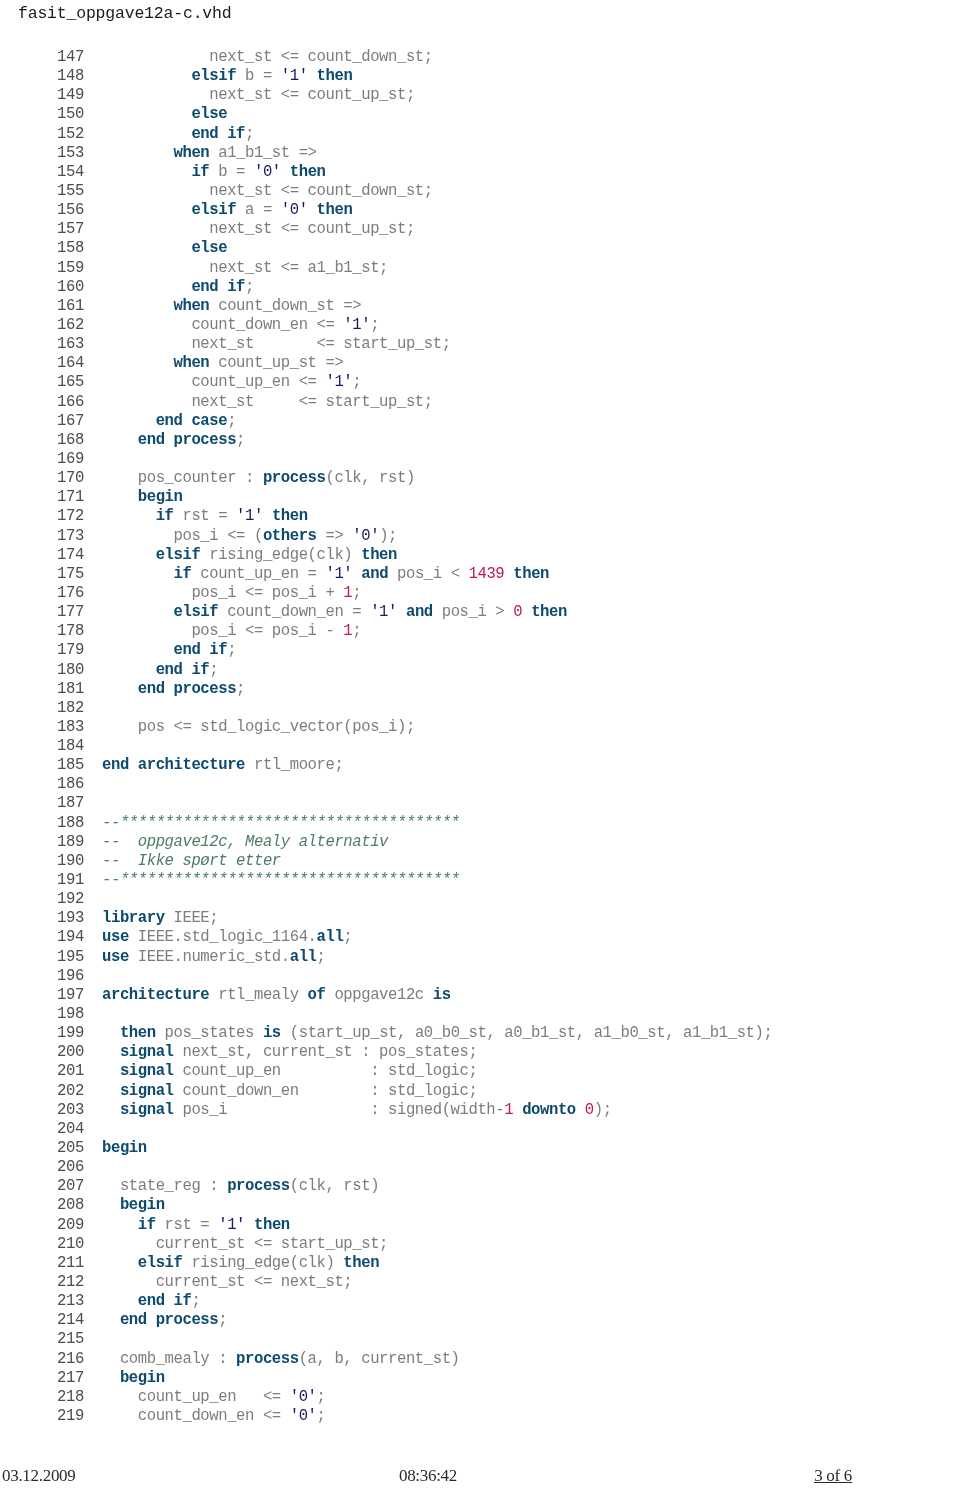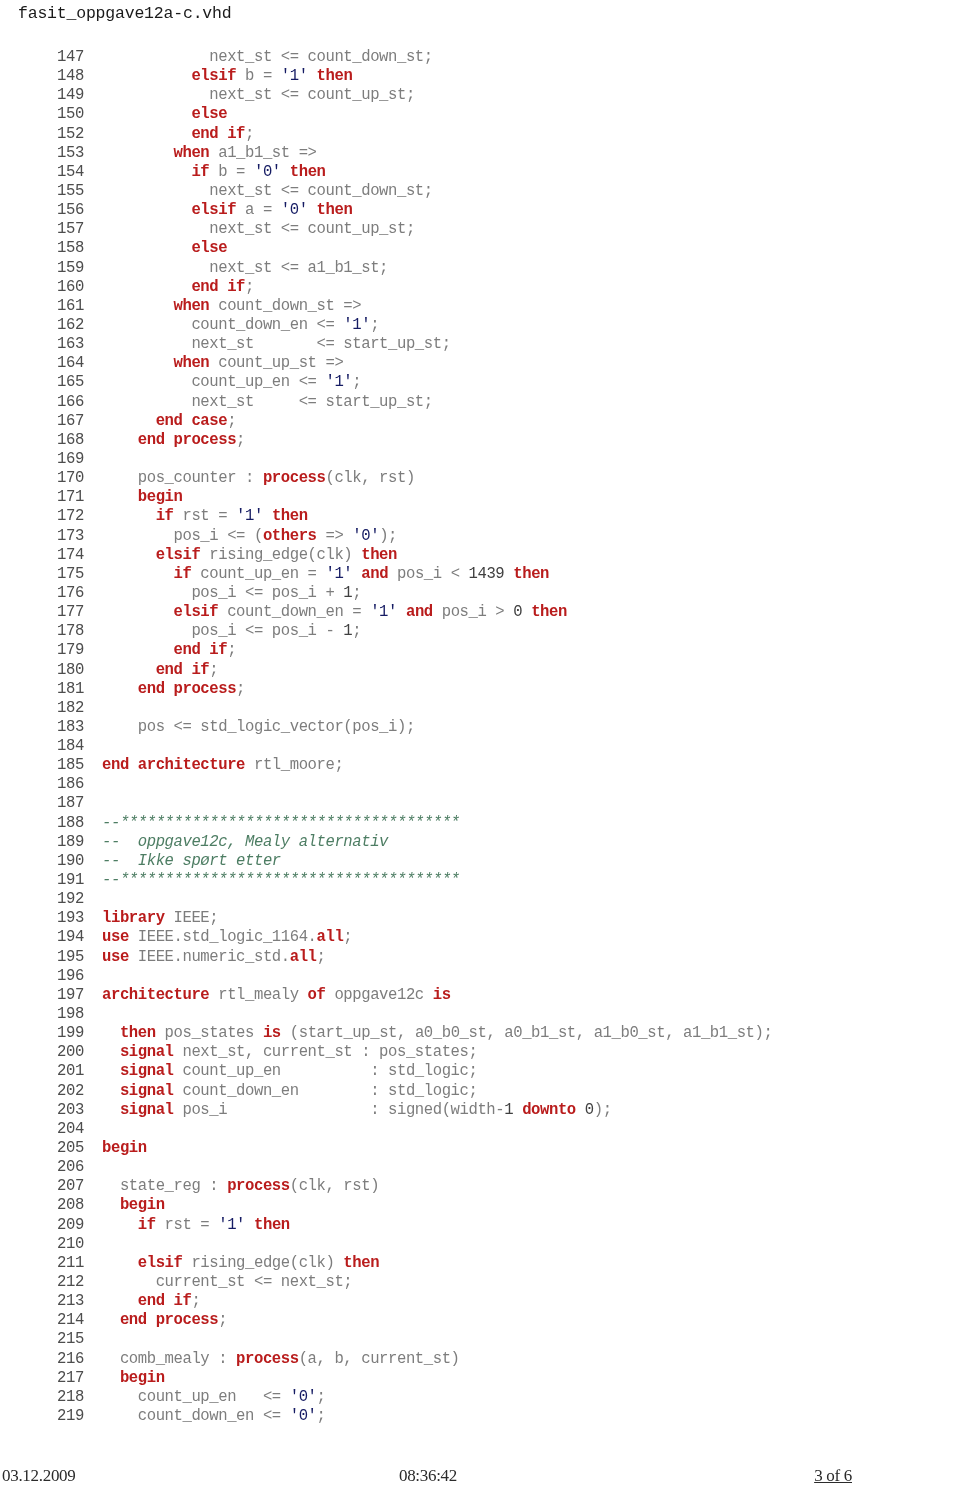--- a/index.html
+++ b/index.html
@@ -53,29 +53,29 @@
     font-family: "Liberation Mono", "DejaVu Sans Mono", monospace;
   }
   .codetext {
     padding-left: 18px;
     color: #7d7d7d;
     letter-spacing: -0.42px;
     font-size: 15.6px;
     white-space: pre;
   }
   .kw {
-    color: #b91c1c;
+    color: #0c4a6e;
     font-weight: bold;
   }
   .str {
     color: #151b63;
     font-weight: normal;
   }
   .num {
-    color: #404040;
+    color: #be185d;
   }
   .cmt {
     color: #4d7d63;
     font-style: italic;
   }
   .plain {
     color: #7d7d7d;
   }
   #doc-footer {
     position: absolute;
@@ -170,21 +170,21 @@
     <div class="code-line"><span class="lineno">200</span><span class="codetext"><span class="plain">  </span><span class="kw">signal</span><span class="plain"> next_st, current_st : pos_states;</span></span></div>
     <div class="code-line"><span class="lineno">201</span><span class="codetext"><span class="plain">  </span><span class="kw">signal</span><span class="plain"> count_up_en          : std_logic;</span></span></div>
     <div class="code-line"><span class="lineno">202</span><span class="codetext"><span class="plain">  </span><span class="kw">signal</span><span class="plain"> count_down_en        : std_logic;</span></span></div>
     <div class="code-line"><span class="lineno">203</span><span class="codetext"><span class="plain">  </span><span class="kw">signal</span><span class="plain"> pos_i                : signed(width-</span><span class="num">1</span><span class="plain"> </span><span class="kw">downto</span><span class="plain"> </span><span class="num">0</span><span class="plain">);</span></span></div>
     <div class="code-line"><span class="lineno">204</span><span class="codetext"><span class="plain"></span></span></div>
     <div class="code-line"><span class="lineno">205</span><span class="codetext"><span class="kw">begin</span></span></div>
     <div class="code-line"><span class="lineno">206</span><span class="codetext"><span class="plain"></span></span></div>
     <div class="code-line"><span class="lineno">207</span><span class="codetext"><span class="plain">  state_reg : </span><span class="kw">process</span><span class="plain">(clk, rst)</span></span></div>
     <div class="code-line"><span class="lineno">208</span><span class="codetext"><span class="plain">  </span><span class="kw">begin</span></span></div>
     <div class="code-line"><span class="lineno">209</span><span class="codetext"><span class="plain">    </span><span class="kw">if</span><span class="plain"> rst = </span><span class="str">'1'</span><span class="plain"> </span><span class="kw">then</span></span></div>
-    <div class="code-line"><span class="lineno">210</span></div>
+    <div class="code-line"><span class="lineno">210</span><span class="codetext"><span class="plain">      current_st &lt;= start_up_st;</span></span></div>
     <div class="code-line"><span class="lineno">211</span><span class="codetext"><span class="plain">    </span><span class="kw">elsif</span><span class="plain"> rising_edge(clk) </span><span class="kw">then</span></span></div>
     <div class="code-line"><span class="lineno">212</span><span class="codetext"><span class="plain">      current_st &lt;= next_st;</span></span></div>
     <div class="code-line"><span class="lineno">213</span><span class="codetext"><span class="plain">    </span><span class="kw">end if</span><span class="plain">;</span></span></div>
     <div class="code-line"><span class="lineno">214</span><span class="codetext"><span class="plain">  </span><span class="kw">end process</span><span class="plain">;</span></span></div>
     <div class="code-line"><span class="lineno">215</span><span class="codetext"><span class="plain"></span></span></div>
     <div class="code-line"><span class="lineno">216</span><span class="codetext"><span class="plain">  comb_mealy : </span><span class="kw">process</span><span class="plain">(a, b, current_st)</span></span></div>
     <div class="code-line"><span class="lineno">217</span><span class="codetext"><span class="plain">  </span><span class="kw">begin</span></span></div>
     <div class="code-line"><span class="lineno">218</span><span class="codetext"><span class="plain">    count_up_en   &lt;= </span><span class="str">'0'</span><span class="plain">;</span></span></div>
     <div class="code-line"><span class="lineno">219</span><span class="codetext"><span class="plain">    count_down_en &lt;= </span><span class="str">'0'</span><span class="plain">;</span></span></div>
   </div>

